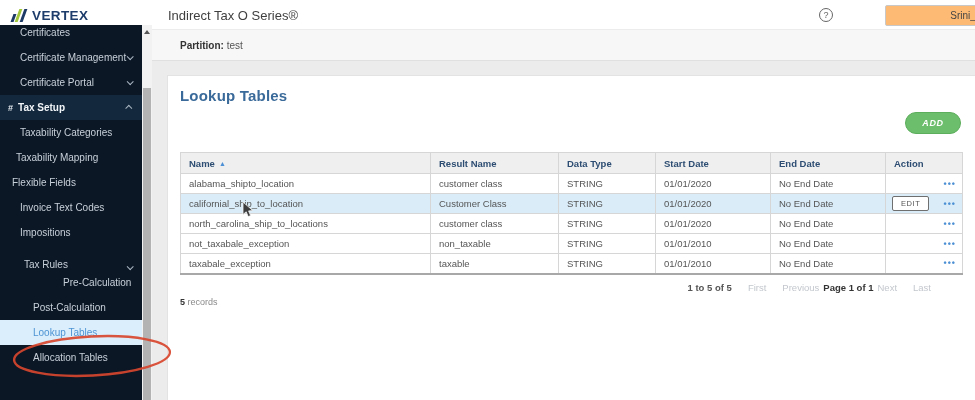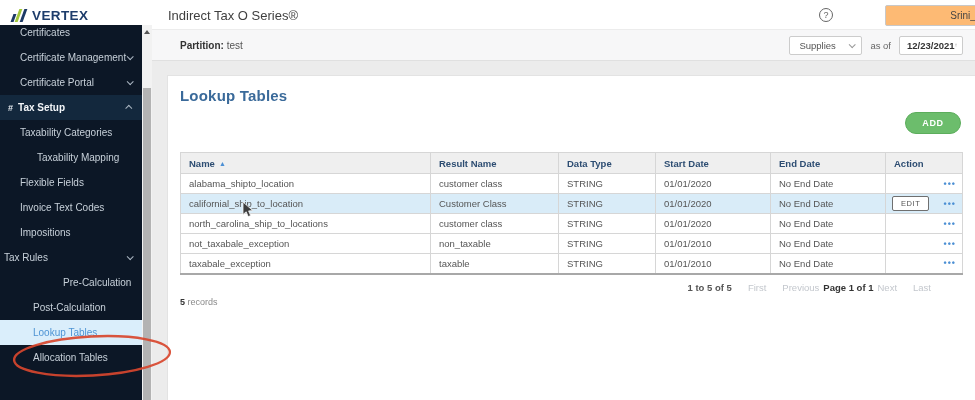--- a/index.html
+++ b/index.html
@@ -63,21 +63,21 @@
   .date-field .lbl { flex:1; }
 
   
   .main-bg { position:absolute; left:152px; top:61px; width:823px; height:339px; background:#ececec; }
   .card { position:absolute; left:167px; top:75px; width:808px; height:325px; background:#fff;
     border-top:1px solid #e3e3e3; border-left:1px solid #e3e3e3; }
   .page-title { position:absolute; left:180px; top:87px; font-size:15px; font-weight:600;
     color:#3a6a9a; letter-spacing:.2px; z-index:3; }
   .add-button { position:absolute; left:905px; top:112px; width:56px; height:22px; background:#6cbd6c;
     border:1px solid #5cad5c; border-radius:11px; color:#fff; font-size:9px; font-weight:bold;
-    letter-spacing:.6px; display:flex; align-items:center; justify-content:center; cursor:pointer; z-index:3; }
+    letter-spacing:.6px; display:flex; align-items:center; justify-content:center; cursor:pointer; z-index:3;font-style:italic; }
 
   
   .lookup-table { position:absolute; left:180px; top:152px; width:782px; border-collapse:collapse;
     table-layout:fixed; z-index:3; background:#fff; border-bottom:2px solid #a8a8a8; }
   .lookup-table th, .lookup-table td { border:1px solid #d6d6d6; padding:0 8px; text-align:left;
     white-space:nowrap; overflow:hidden; }
   .lookup-table th { height:21px; background:#efefef; font-size:9.5px; font-weight:bold; color:#2d4d72; cursor:pointer; }
   .lookup-table td { height:20px; font-size:9.5px; color:#555; }
   .lookup-table col.c0{width:250px} .lookup-table col.c1{width:128px} .lookup-table col.c2{width:97px}
   .lookup-table col.c3{width:115px} .lookup-table col.c4{width:115px} .lookup-table col.c5{width:77px}
@@ -140,33 +140,33 @@
         <span class="chev down"></span>
       </div>
       <div class="side-item bold section-open" style="padding-left: 8px;">
         <span class="ts-icon">#</span>
         <span class="label">Tax Setup</span>
         <span class="chev up"></span>
       </div>
       <div class="side-item" style="padding-left: 20px;">
         <span class="label">Taxability Categories</span>
       </div>
-      <div class="side-item" style="padding-left: 37px; justify-content: flex-end;">
+      <div class="side-item" style="padding-left: 16px; justify-content: flex-end;">
         <span class="label">Taxability Mapping</span>
       </div>
-      <div class="side-item" style="padding-left: 20px;">
+      <div class="side-item" style="padding-left: 12px;">
         <span class="label">Flexible Fields</span>
       </div>
       <div class="side-item" style="padding-left: 20px;">
         <span class="label">Invoice Text Codes</span>
       </div>
       <div class="side-item" style="padding-left: 20px;">
         <span class="label">Impositions</span>
       </div>
-      <div class="side-item" style="padding-left: 4px;">
+      <div class="side-item" style="padding-left: 24px; align-items: flex-end;">
         <span class="label">Tax Rules</span>
         <span class="chev down"></span>
       </div>
       <div class="side-item" style="padding-left: 31px; margin-left: 32px;">
         <span class="label">Pre-Calculation</span>
       </div>
       <div class="side-item" style="padding-left: 33px;">
         <span class="label">Post-Calculation</span>
       </div>
       <div class="side-item selected" style="padding-left: 33px;">
@@ -179,36 +179,20 @@
 </div>
 <div class="side-scrollbar">
   <div class="scroll-arrow"></div>
   <div class="scroll-thumb"></div>
 </div>
 
 <div class="partition-bar">
   <div class="partition-left">
     <b>Partition:</b>
     <span>test</span>
-  </div>
-  <div class="partition-right">
-    <div class="mini-select">
-      <span class="lbl">Supplies</span>
-      <span class="chev down"></span>
-    </div>
-    <span class="asof">as of</span>
-    <div class="date-field">
-      <span class="lbl">12/23/2021</span>
-      <svg class="cal-icon" width="10" height="10" viewBox="0 0 10 10">
-        <rect x="0.5" y="1.5" width="9" height="8" fill="none" stroke="#999" stroke-width="1" rx="1"></rect>
-        <line x1="0.5" y1="3.8" x2="9.5" y2="3.8" stroke="#999" stroke-width="0.8"></line>
-        <line x1="3" y1="0.3" x2="3" y2="2" stroke="#999" stroke-width="1"></line>
-        <line x1="7" y1="0.3" x2="7" y2="2" stroke="#999" stroke-width="1"></line>
-      </svg>
-    </div>
   </div>
 </div>
 
 <div class="main-bg"></div>
 <div class="card"></div>
 <div class="page-title">Lookup Tables</div>
 <button class="add-button">ADD</button>
 
 <table class="lookup-table">
   <colgroup>

